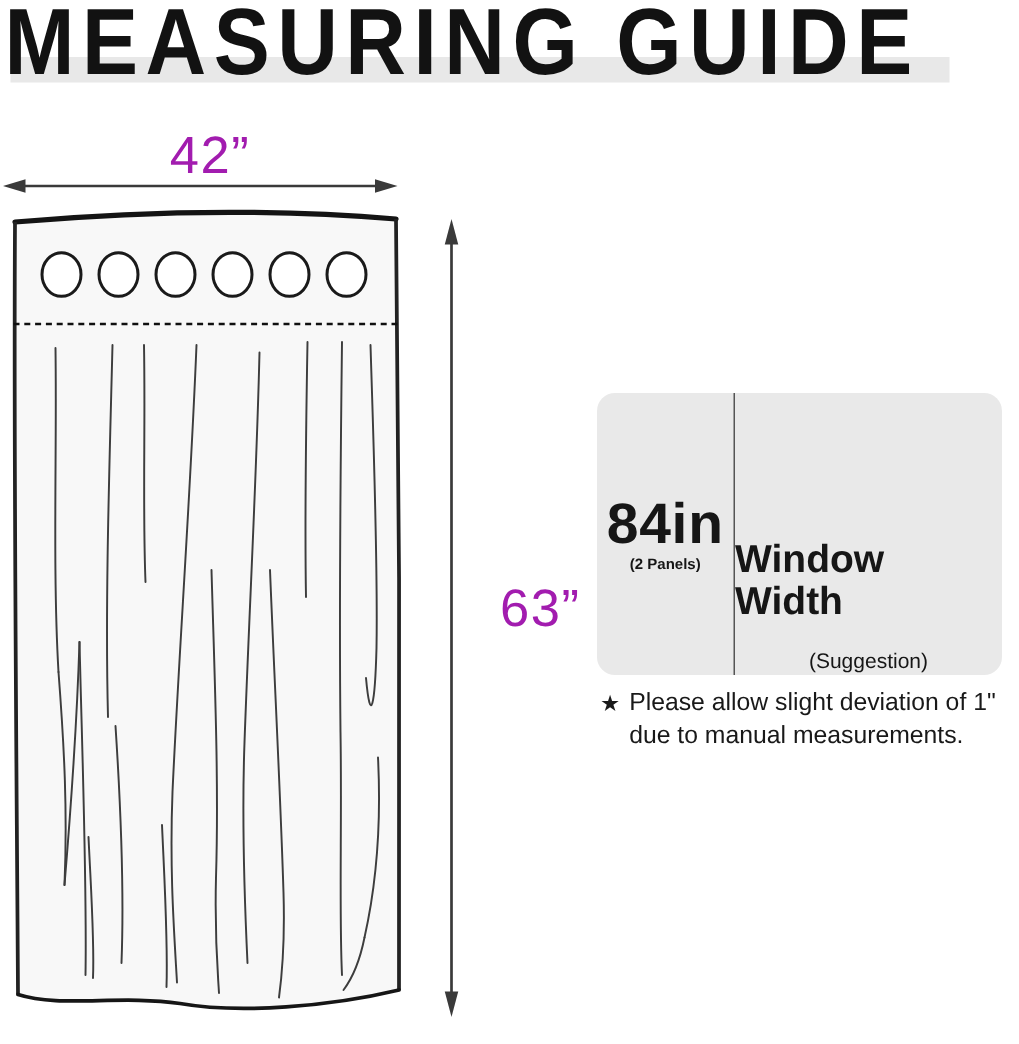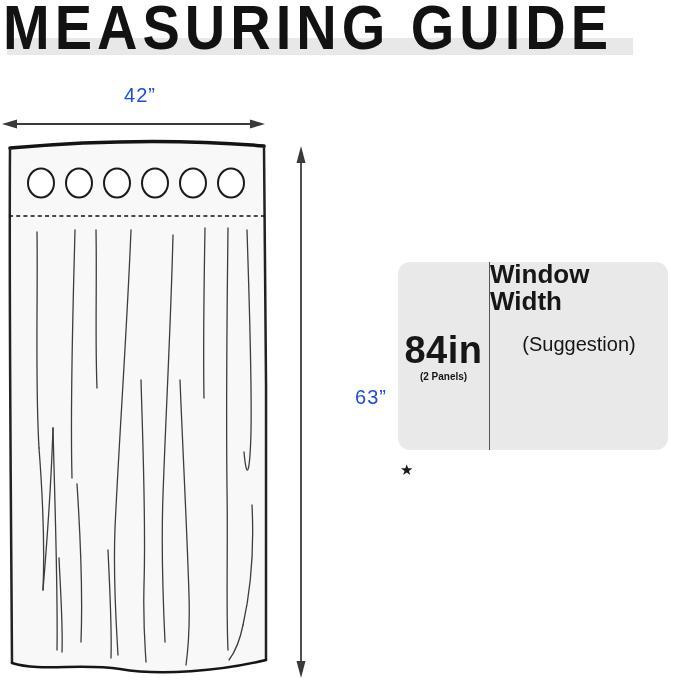--- a/index.html
+++ b/index.html
@@ -11,37 +11,37 @@
   .title-wrap { position:absolute; left:0; top:0; width:679px; height:60px;text-decoration:underline; }
   .title-bar  { position:absolute; left:7px; top:38px; width:626px; height:17px;
                 background:#e8e8e8; }
   .title-text { position:absolute; left:3px; top:-9px; width:655px;
                 font-size:56px; font-weight:700; letter-spacing:5px;
                 color:#121212; white-space:nowrap;
                 transform:scaleY(1.12); transform-origin:left top; }
 
   
   .curtain-svg { position:absolute; left:0; top:80px; }
-  .dim-label { position:absolute; color:#1d4ed8; font-size:20px; font-weight:500;
+  .dim-label { position:absolute; color:#a21caf; font-size:35px; font-weight:500;
                letter-spacing:1px; }
   .dim-w { left:85px; top:84px; width:110px; text-align:center; }
   .dim-h { left:317px; top:386px; width:70px; text-align:right; }
 
   
   .tbl { position:absolute; left:398px; top:262px; width:270px; height:188px;
          background:#e9e9e9; border-radius:12px; display:flex; color:#161616; }
   .tbl-left { width:92px; border-right:1.5px solid #555;
               display:flex; flex-direction:column; align-items:center; justify-content:center; }
   .tbl-size { font-size:38px; font-weight:700; letter-spacing:0.5px; line-height:1.0; }
   .tbl-size-sub { font-size:10px; font-weight:700; margin-top:2px; }
-  .tbl-right { flex:1; display:flex; flex-direction:column; }
+  .tbl-right { flex:1; display:flex; flex-direction:column;justify-content:flex-end; }
   .tbl-head { height:93px; display:flex; flex-direction:column;
               align-items:center; justify-content:center; }
   .tbl-head-main { font-size:26px; font-weight:700; line-height:1.05; }
-  .tbl-head-sub  { font-size:20px; font-weight:500; margin-top:18px; }
+  .tbl-head-sub  { font-size:14px; font-weight:500; margin-top:18px; }
   .tbl-val { flex:1; border-top:1.5px solid #555; display:flex;
              align-items:center; justify-content:center;
              font-size:30px; font-weight:700; letter-spacing:1px; }
 
   
   .note { position:absolute; left:398px; top:458px; width:278px; display:flex;
           color:#191919; font-size:16.5px; line-height:1.32; font-weight:500; }
   .note-star { font-size:15px; margin:2px 6px 0 2px; }
   .note-lines span { display:block; }
 </style>
@@ -121,15 +121,19 @@
     <div class="tbl-right">
       <div class="tbl-head">
         <div class="tbl-head-main">Window Width</div>
         <div class="tbl-head-sub">(Suggestion)</div>
       </div>
     </div>
   </div>
 
   <div class="note">
     <span class="note-star">★</span>
+    <div class="note-lines">
+      <span>Please allow slight deviation of 1"</span>
+      <span>due to manual measurements.</span>
+    </div>
   </div>
 
 </div>
 
 </body></html>

